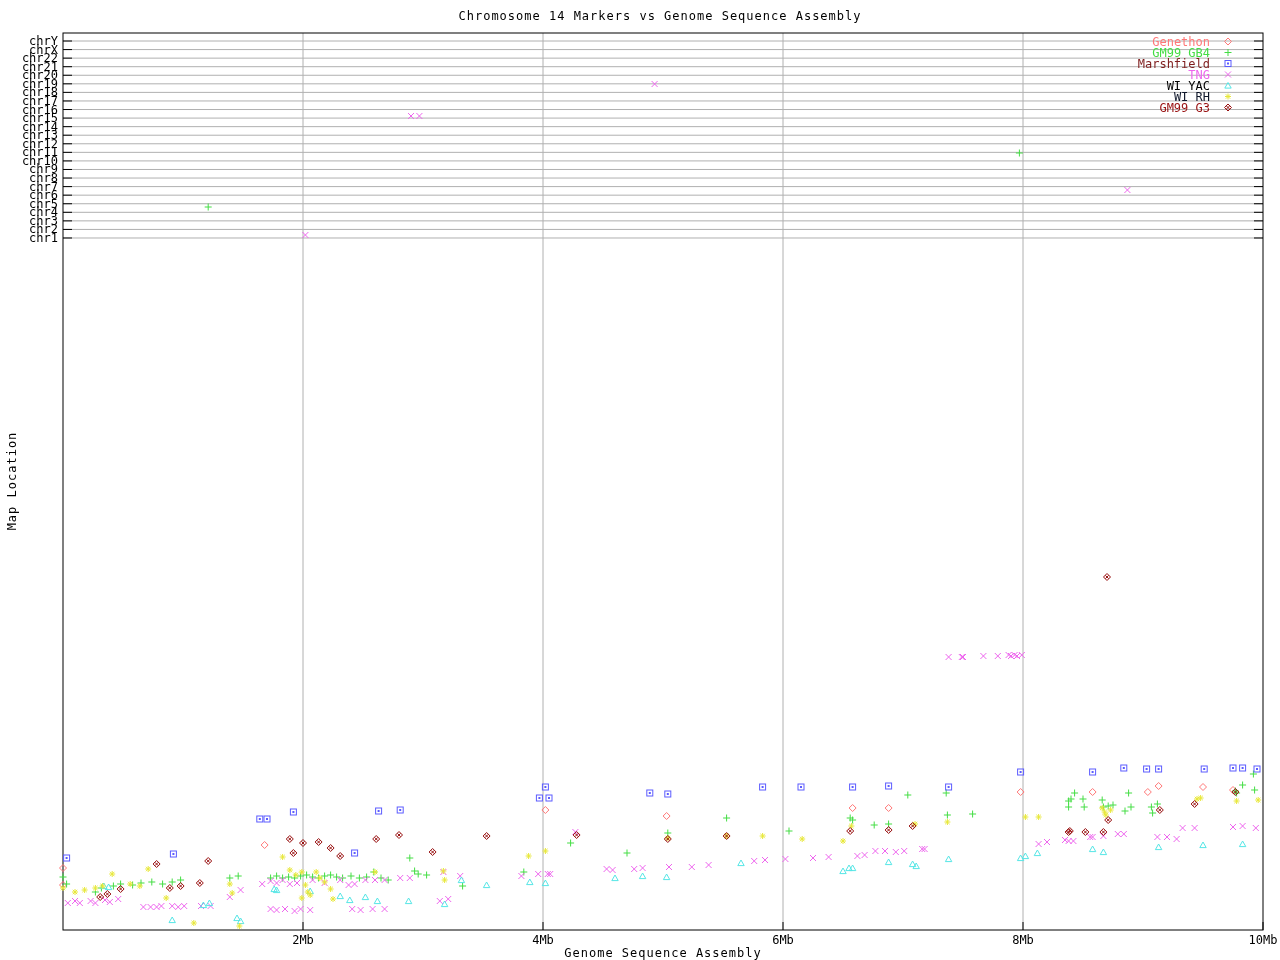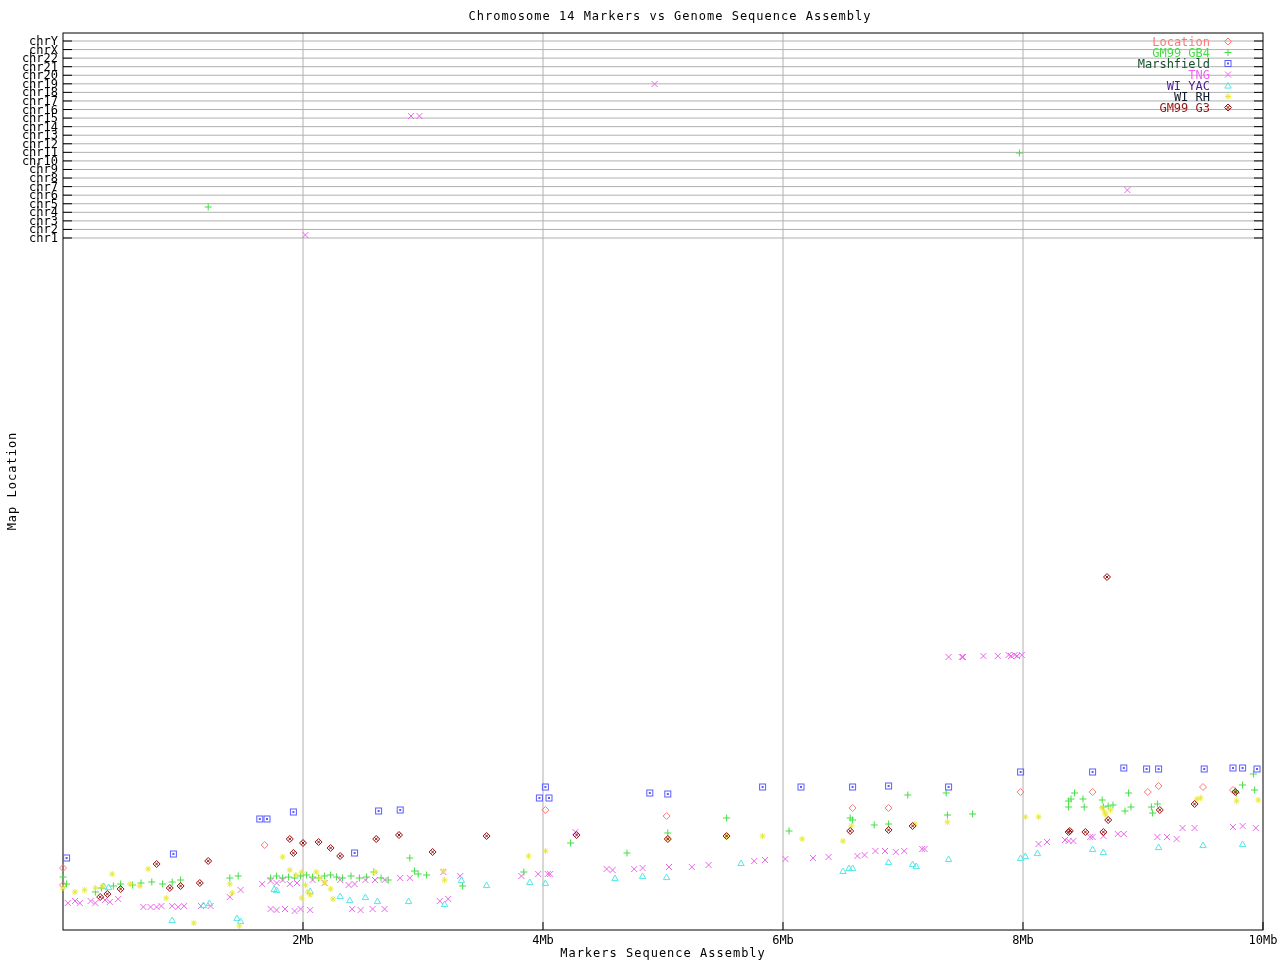--- a/index.html
+++ b/index.html
@@ -1,18 +1,18 @@
 <!DOCTYPE html>
 <html><head>
 <meta charset="utf-8">
 <style>
   html,body{margin:0;padding:0;background:#fff;}
   #page{position:relative;width:1280px;height:960px;background:#ffffff;
         font-family:"DejaVu Sans Mono", monospace;font-size:12px;color:#000;overflow:hidden;}
-  #chart-title{position:absolute;left:70px;top:9px;width:1200px;text-align:center;
+  #chart-title{position:absolute;left:60px;top:9px;width:1200px;text-align:center;
                letter-spacing:1px;white-space:nowrap;}
   #plot{position:absolute;left:0;top:0;}
   #x-axis-label{position:absolute;left:63px;top:946px;width:1200px;text-align:center;letter-spacing:1px;}
   #y-axis-label{position:absolute;left:12px;top:481px;transform:translate(-50%,-50%) rotate(-90deg);
                 white-space:nowrap;letter-spacing:1px;}
   #legend{position:absolute;left:1050px;top:36px;width:186px;}
   .legend-row{display:flex;justify-content:flex-end;align-items:center;height:11px;gap:10px;}
   .legend-label{white-space:nowrap;}
   svg text{font-family:"DejaVu Sans Mono", monospace;font-size:12px;fill:#000;}
 </style>
@@ -523,58 +523,58 @@
           <use x="1085.4" y="832" href="#mk-diamondx"></use>
           <use x="1103.4" y="832" href="#mk-diamondx"></use>
           <use x="1108.2" y="820" href="#mk-diamondx"></use>
           <use x="1159.8" y="810" href="#mk-diamondx"></use>
           <use x="1194.6" y="804" href="#mk-diamondx"></use>
           <use x="1235.3999999999999" y="792" href="#mk-diamondx"></use>
         </g>
       </g>
   </svg>
 
-  <div id="x-axis-label">Markers Sequence Assembly</div>
+  <div id="x-axis-label">Genome Sequence Assembly</div>
   <div id="y-axis-label">Map Location</div>
 
   <div id="legend">
       <div class="legend-row">
-        <span class="legend-label" style="color: rgb(255, 120, 120);">Location</span>
+        <span class="legend-label" style="color: rgb(255, 120, 120);">Genethon</span>
         <svg width="16" height="11">
           <g stroke="#ff7878" fill="none" stroke-width="1">
             <use x="8" y="5.5" href="#mk-diamond"></use>
           </g>
         </svg>
       </div>
       <div class="legend-row">
         <span class="legend-label" style="color: rgb(68, 221, 68);">GM99 GB4</span>
         <svg width="16" height="11">
           <g stroke="#44dd44" fill="none" stroke-width="1">
             <use x="8" y="5.5" href="#mk-plus"></use>
           </g>
         </svg>
       </div>
       <div class="legend-row">
-        <span class="legend-label" style="color: #14532d;">Marshfield</span>
+        <span class="legend-label" style="color: #7f1d1d;">Marshfield</span>
         <svg width="16" height="11">
           <g stroke="#5c5cff" fill="none" stroke-width="1">
             <use x="8" y="5.5" href="#mk-boxdot"></use>
           </g>
         </svg>
       </div>
       <div class="legend-row">
         <span class="legend-label" style="color: rgb(238, 102, 238); margin-left: 36px;">TNG</span>
         <svg width="16" height="11">
           <g stroke="#ee66ee" fill="none" stroke-width="1">
             <use x="8" y="5.5" href="#mk-x"></use>
           </g>
         </svg>
       </div>
       <div class="legend-row">
-        <span class="legend-label" style="color: #4c1d95;">WI YAC</span>
+        <span class="legend-label" style="color: #000000;">WI YAC</span>
         <svg width="16" height="11">
           <g stroke="#55e6e6" fill="none" stroke-width="1">
             <use x="8" y="5.5" href="#mk-triangle"></use>
           </g>
         </svg>
       </div>
       <div class="legend-row">
         <span class="legend-label" style="color: #0f172a;">WI RH</span>
         <svg width="16" height="11">
           <g stroke="#e8e83a" fill="none" stroke-width="1">

